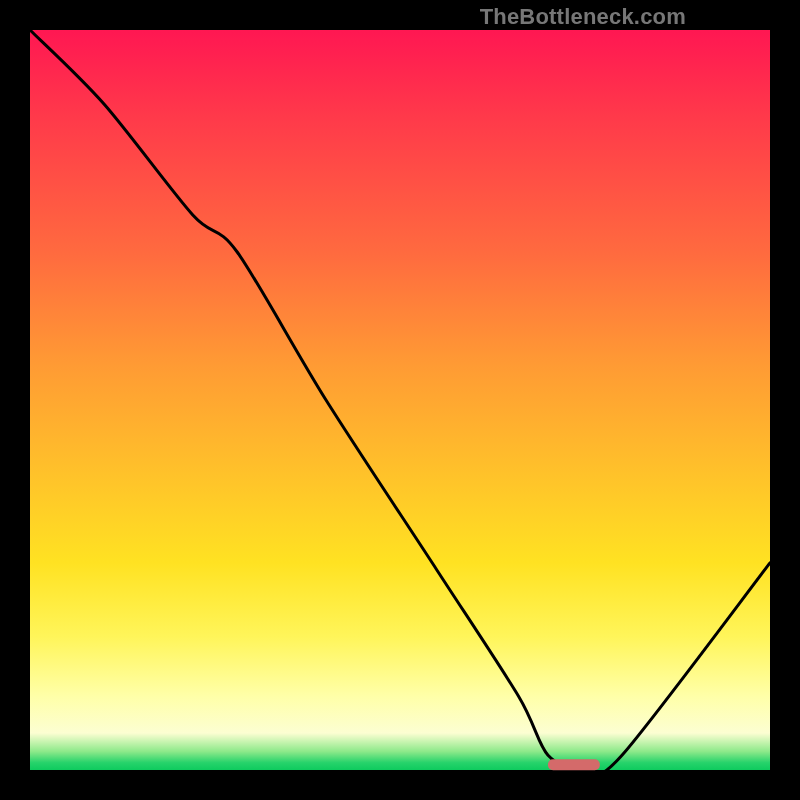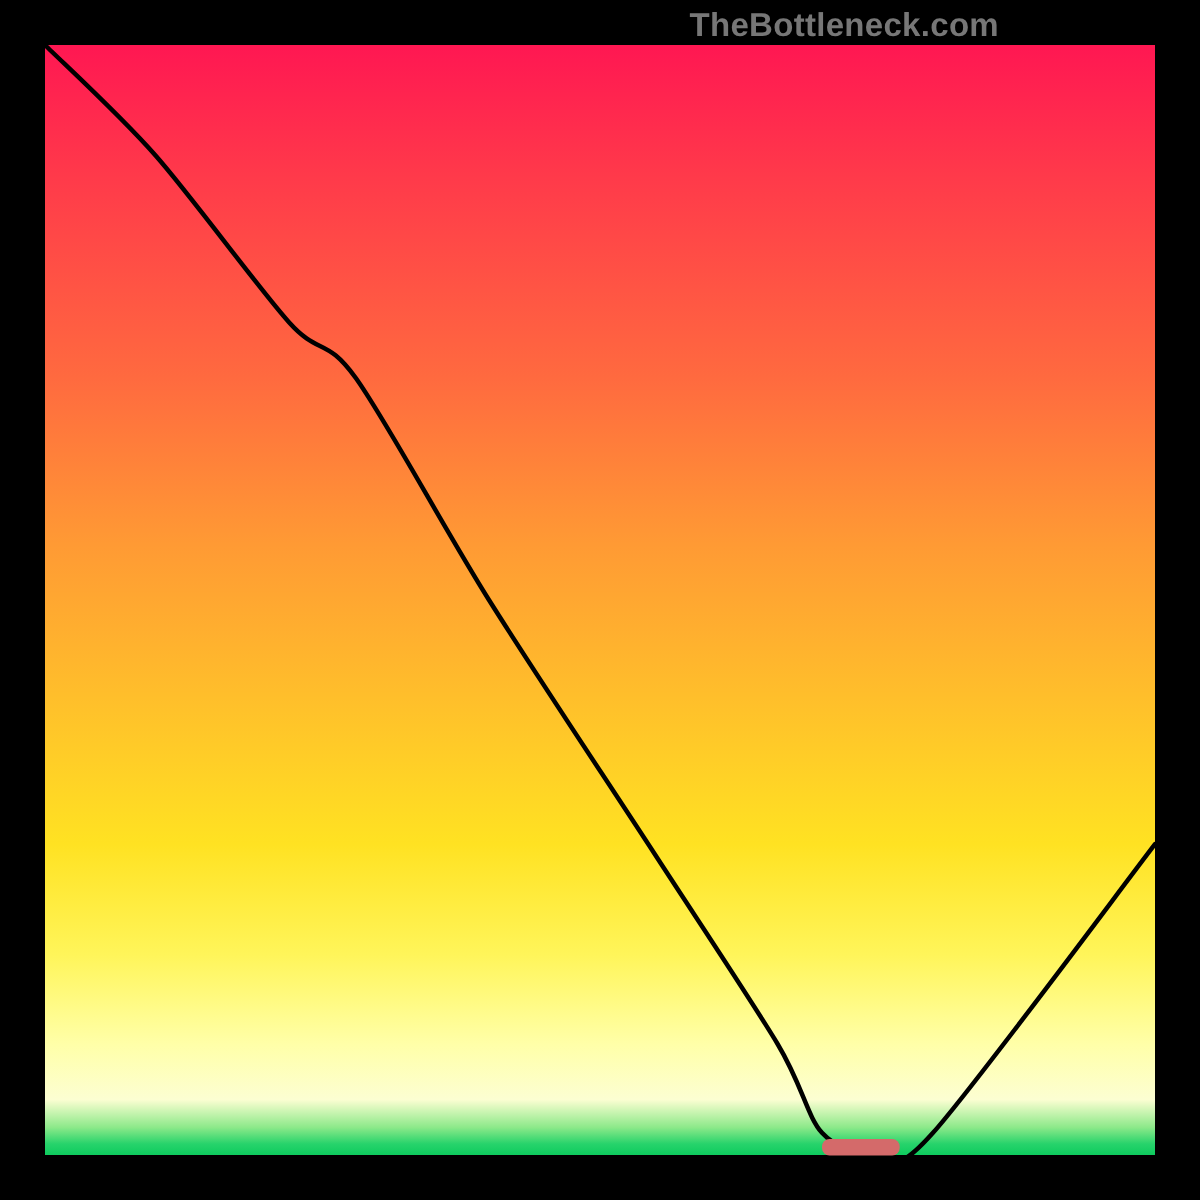--- a/index.html
+++ b/index.html
@@ -9,20 +9,21 @@
     height: 800px;
     background: #000;
     overflow: hidden;
     font-family: Arial, Helvetica, sans-serif;
   }
   .frame {
     position: relative;
     width: 676px;
     height: 800px;
     background: #000;
+    padding-left: 20px;
   }
   .watermark {
     position: absolute;
     top: 4px;
     right: 10px;
     color: #777;
     font-size: 22px;
     font-weight: 600;
     letter-spacing: 0.2px;
     z-index: 10;

